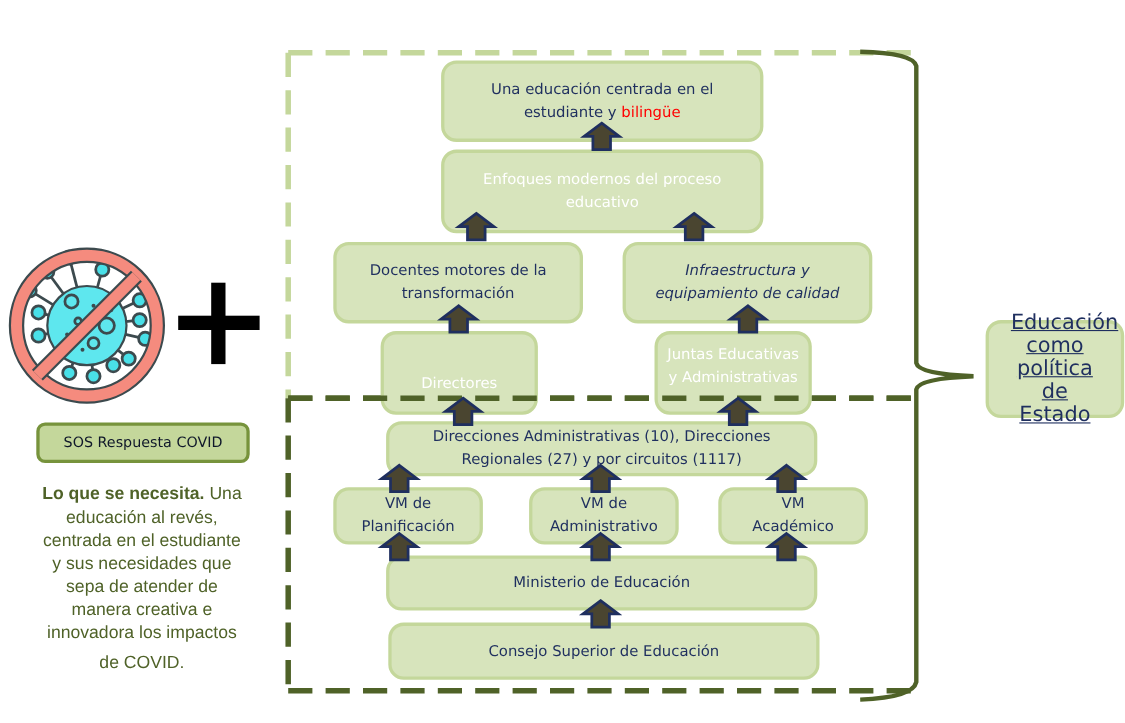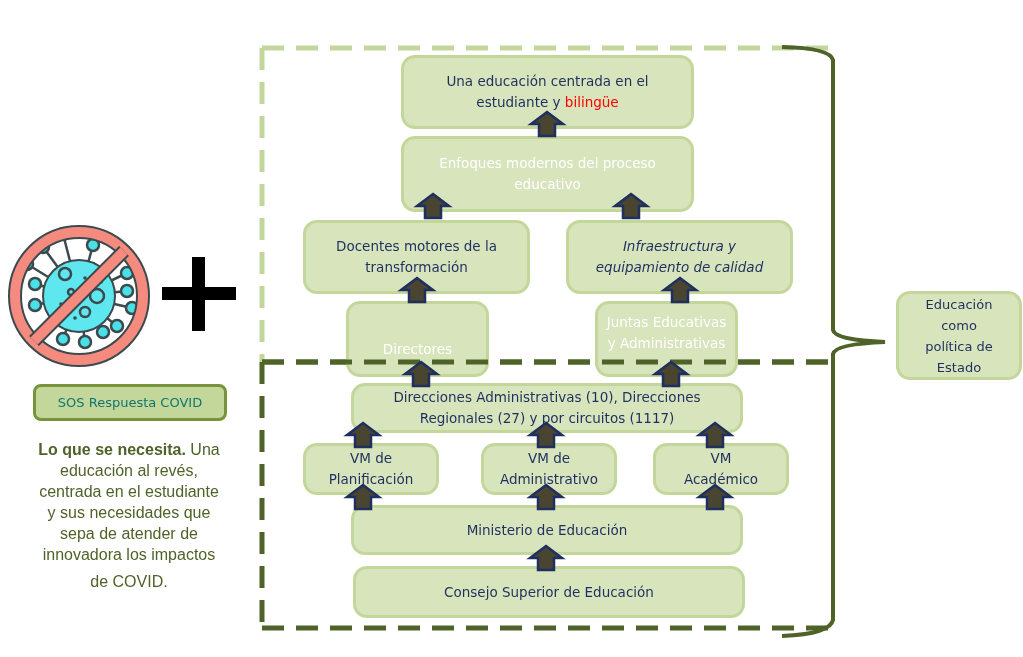--- a/index.html
+++ b/index.html
@@ -7,21 +7,21 @@
          font-family: "DejaVu Sans", sans-serif; }
   .abs { position: absolute; }
   .box { position: absolute; box-sizing: border-box; background: #d7e4bc; border: 3px solid #c4d79b;
          border-radius: 14px; display: flex; align-items: center; justify-content: center; text-align: center;
          color: #1f2f5f; font-family: "DejaVu Sans", sans-serif; font-size: 13.5px; line-height: 21px; }
   .box.white-text { color: #ffffff; }
   .box span.red { color: #ff0000; }
   .arrow { position: absolute; width: 34px; height: 26px; }
   .label-box { position: absolute; box-sizing: border-box; background: #c4d79b; border: 3px solid #77933c;
                border-radius: 8px; display: flex; align-items: center; justify-content: center;
-               color: #0f766e; font-family: "DejaVu Sans", sans-serif; font-size: 13px; }
+               color: #0f172a; font-family: "DejaVu Sans", sans-serif; font-size: 13px; }
   .need-text { position: absolute; width: 220px; text-align: center; color: #4f6228;
                font-family: "Liberation Sans", sans-serif; font-size: 16px; line-height: 21px; }
   .need-text b { font-weight: bold; }
   svg { overflow: visible; }
 </style>
 </head>
 <body>
 
 <div class="abs" style="left:5px;top:222px;width:148px;height:148px;">
   <svg width="148" height="148" viewBox="0 0 148 148">
@@ -86,20 +86,21 @@
 <div class="label-box" style="left:33px;top:384px;width:194px;height:37px;">
   <span>SOS Respuesta COVID</span>
 </div>
 
 <div class="need-text" style="left:19px;top:439px;">
   <div><b>Lo que se necesita.</b><span> Una</span></div>
   <div>educación al revés,</div>
   <div>centrada en el estudiante</div>
   <div>y sus necesidades que</div>
   <div>sepa de atender de</div>
+  <div>manera creativa e</div>
   <div>innovadora los impactos</div>
   <div style="margin-top:6px;">de COVID.</div>
 </div>
 
 <svg class="abs" style="left:0;top:0;" width="1023" height="657">
 
   <g fill="none" stroke="#c4d79b" stroke-width="5" stroke-dasharray="22,12">
     <line x1="262" y1="48" x2="830" y2="48"></line>
     <line x1="262" y1="48" x2="262" y2="362"></line>
   </g>
@@ -162,21 +163,21 @@
 
 <div class="box" style="left:351px;top:505px;width:392px;height:50px;">
   <div>Ministerio de Educación</div>
 </div>
 
 <div class="box" style="left:353px;top:566px;width:392px;height:52px;">
   <div>Consejo Superior de Educación</div>
 </div>
 
 <div class="box" style="left:896px;top:291px;width:126px;height:89px;">
-  <div style="width:80px;line-height:21px;font-size:13px;">Educación como política de Estado</div>
+  <div style="width:80px;line-height:21px;font-size:19px;text-decoration:underline;">Educación como política de Estado</div>
 </div>
 
 <div id="arrows">
     <svg class="arrow" width="34" height="26" viewBox="0 0 34 26" style="left: 530px; top: 111px;">
       <path d="M17,1 L33,13 L25,13 L25,25 L9,25 L9,13 L1,13 Z" fill="#4a4530" stroke="#1f2f5f" stroke-width="2.5" stroke-linejoin="miter"></path>
     </svg>
     <svg class="arrow" width="34" height="26" viewBox="0 0 34 26" style="left: 416px; top: 193px;">
       <path d="M17,1 L33,13 L25,13 L25,25 L9,25 L9,13 L1,13 Z" fill="#4a4530" stroke="#1f2f5f" stroke-width="2.5" stroke-linejoin="miter"></path>
     </svg>
     <svg class="arrow" width="34" height="26" viewBox="0 0 34 26" style="left: 614px; top: 193px;">

